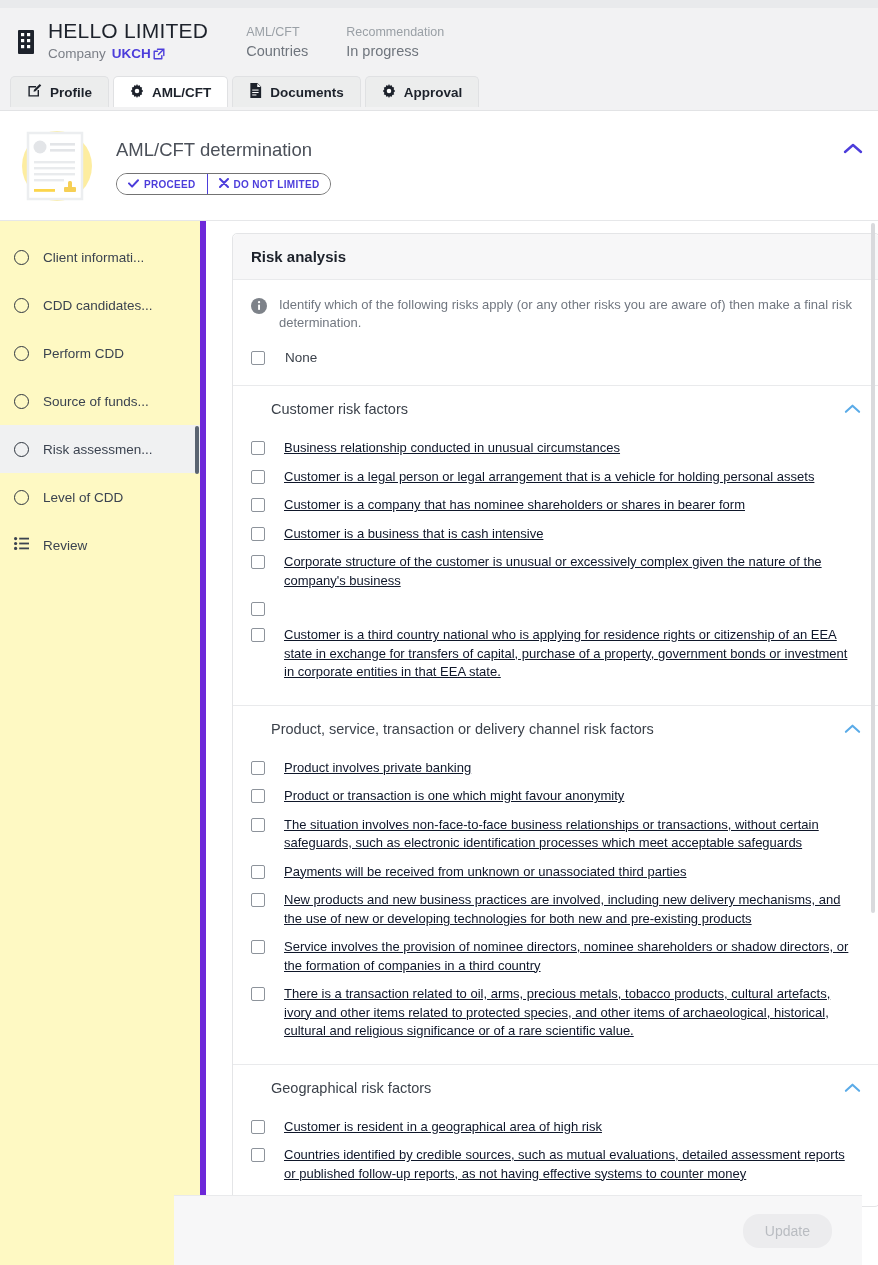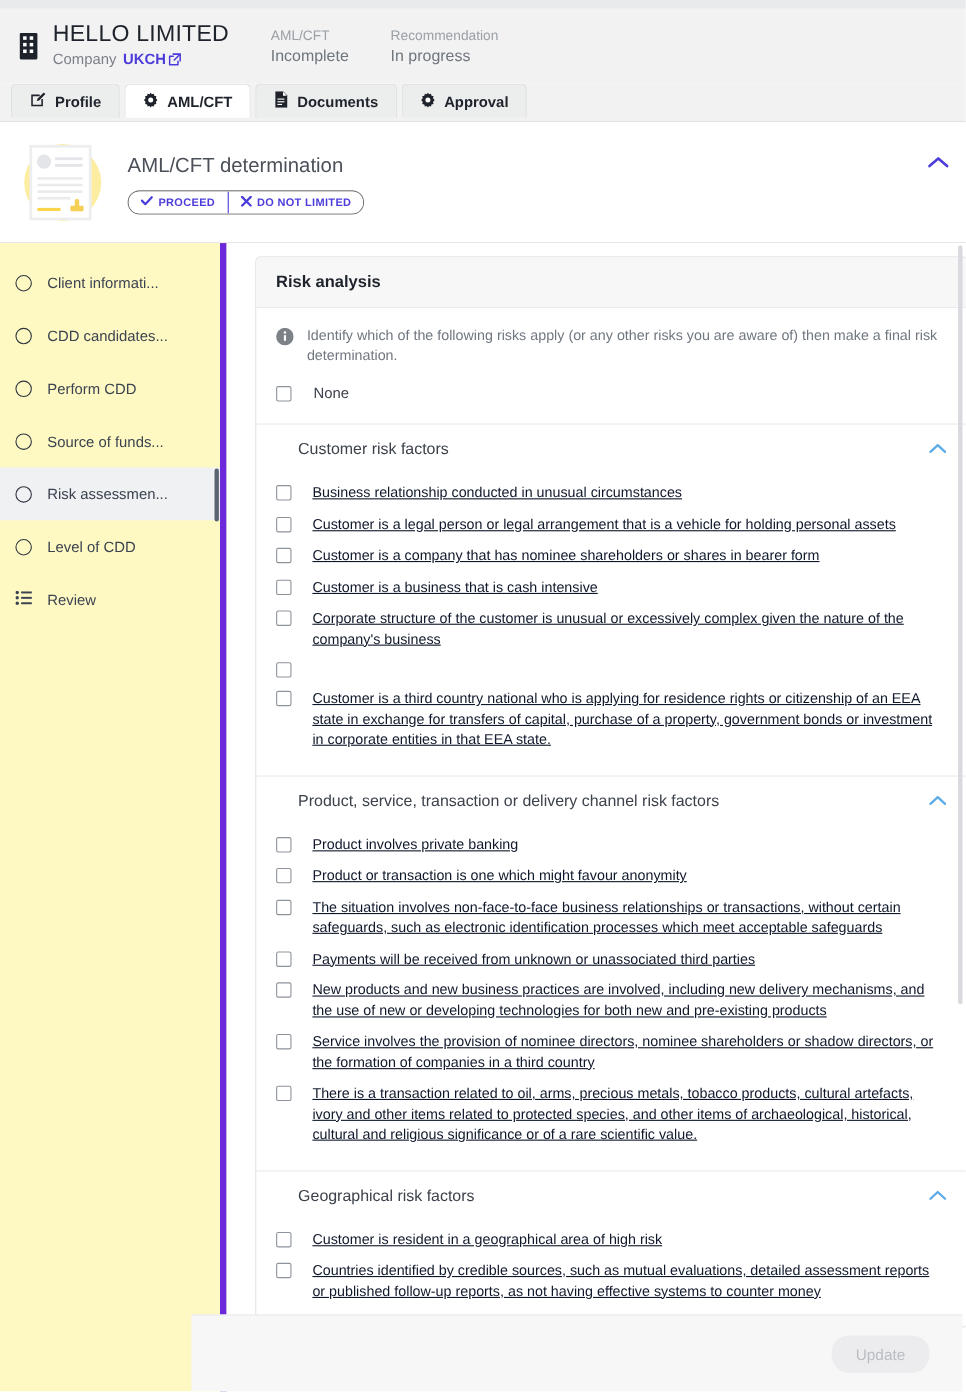--- a/index.html
+++ b/index.html
@@ -150,21 +150,21 @@
   }
   .opt .cb { margin-top: 2px; }
   .opt-text {
     font-size: 13px; color: #0f172a; line-height: 18.5px;
     max-width: 565px;
     text-decoration: underline;
   }
 
   
   .footer {
-    position: absolute; left: 174px; right: 3px; bottom: 0; height: 70px;
+    position: absolute; left: 174px; right: 16px; bottom: 0; height: 70px;
     background: #f7f7f8; border-top: 1px solid #e9eaec;
     display: flex; align-items: center; justify-content: flex-end;
     padding-right: 30px;
   }
   .btn-update {
     background: #ececee; color: #b9bcc1; border: none;
     font-size: 14px; padding: 9px 22px; border-radius: 16px;
     cursor: default; font-family: "Liberation Sans", sans-serif;
   }
 </style>
@@ -194,21 +194,21 @@
           <svg width="12" height="12" viewBox="0 0 12 12">
             <path d="M4.5 1.2h6.3v6.3" fill="none" stroke="#4c3ddb" stroke-width="1.4" stroke-linecap="round"></path>
             <path d="M10.2 1.8 5.4 6.6" fill="none" stroke="#4c3ddb" stroke-width="1.4" stroke-linecap="round"></path>
             <path d="M8.8 7.6v3.2H1.2V3.2h3.3" fill="none" stroke="#4c3ddb" stroke-width="1.4" stroke-linejoin="round" stroke-linecap="round"></path>
           </svg>
         </span>
       </div>
     </div>
     <div class="hdr-stat">
       <span class="lbl">AML/CFT</span>
-      <span class="val">Incomplete</span>
+      <span class="val">Countries</span>
     </div>
     <div class="hdr-stat">
       <span class="lbl">Recommendation</span>
       <span class="val">In progress</span>
     </div>
   </div>
 
   <div class="tabs">
     <div class="tab">
       <span>

